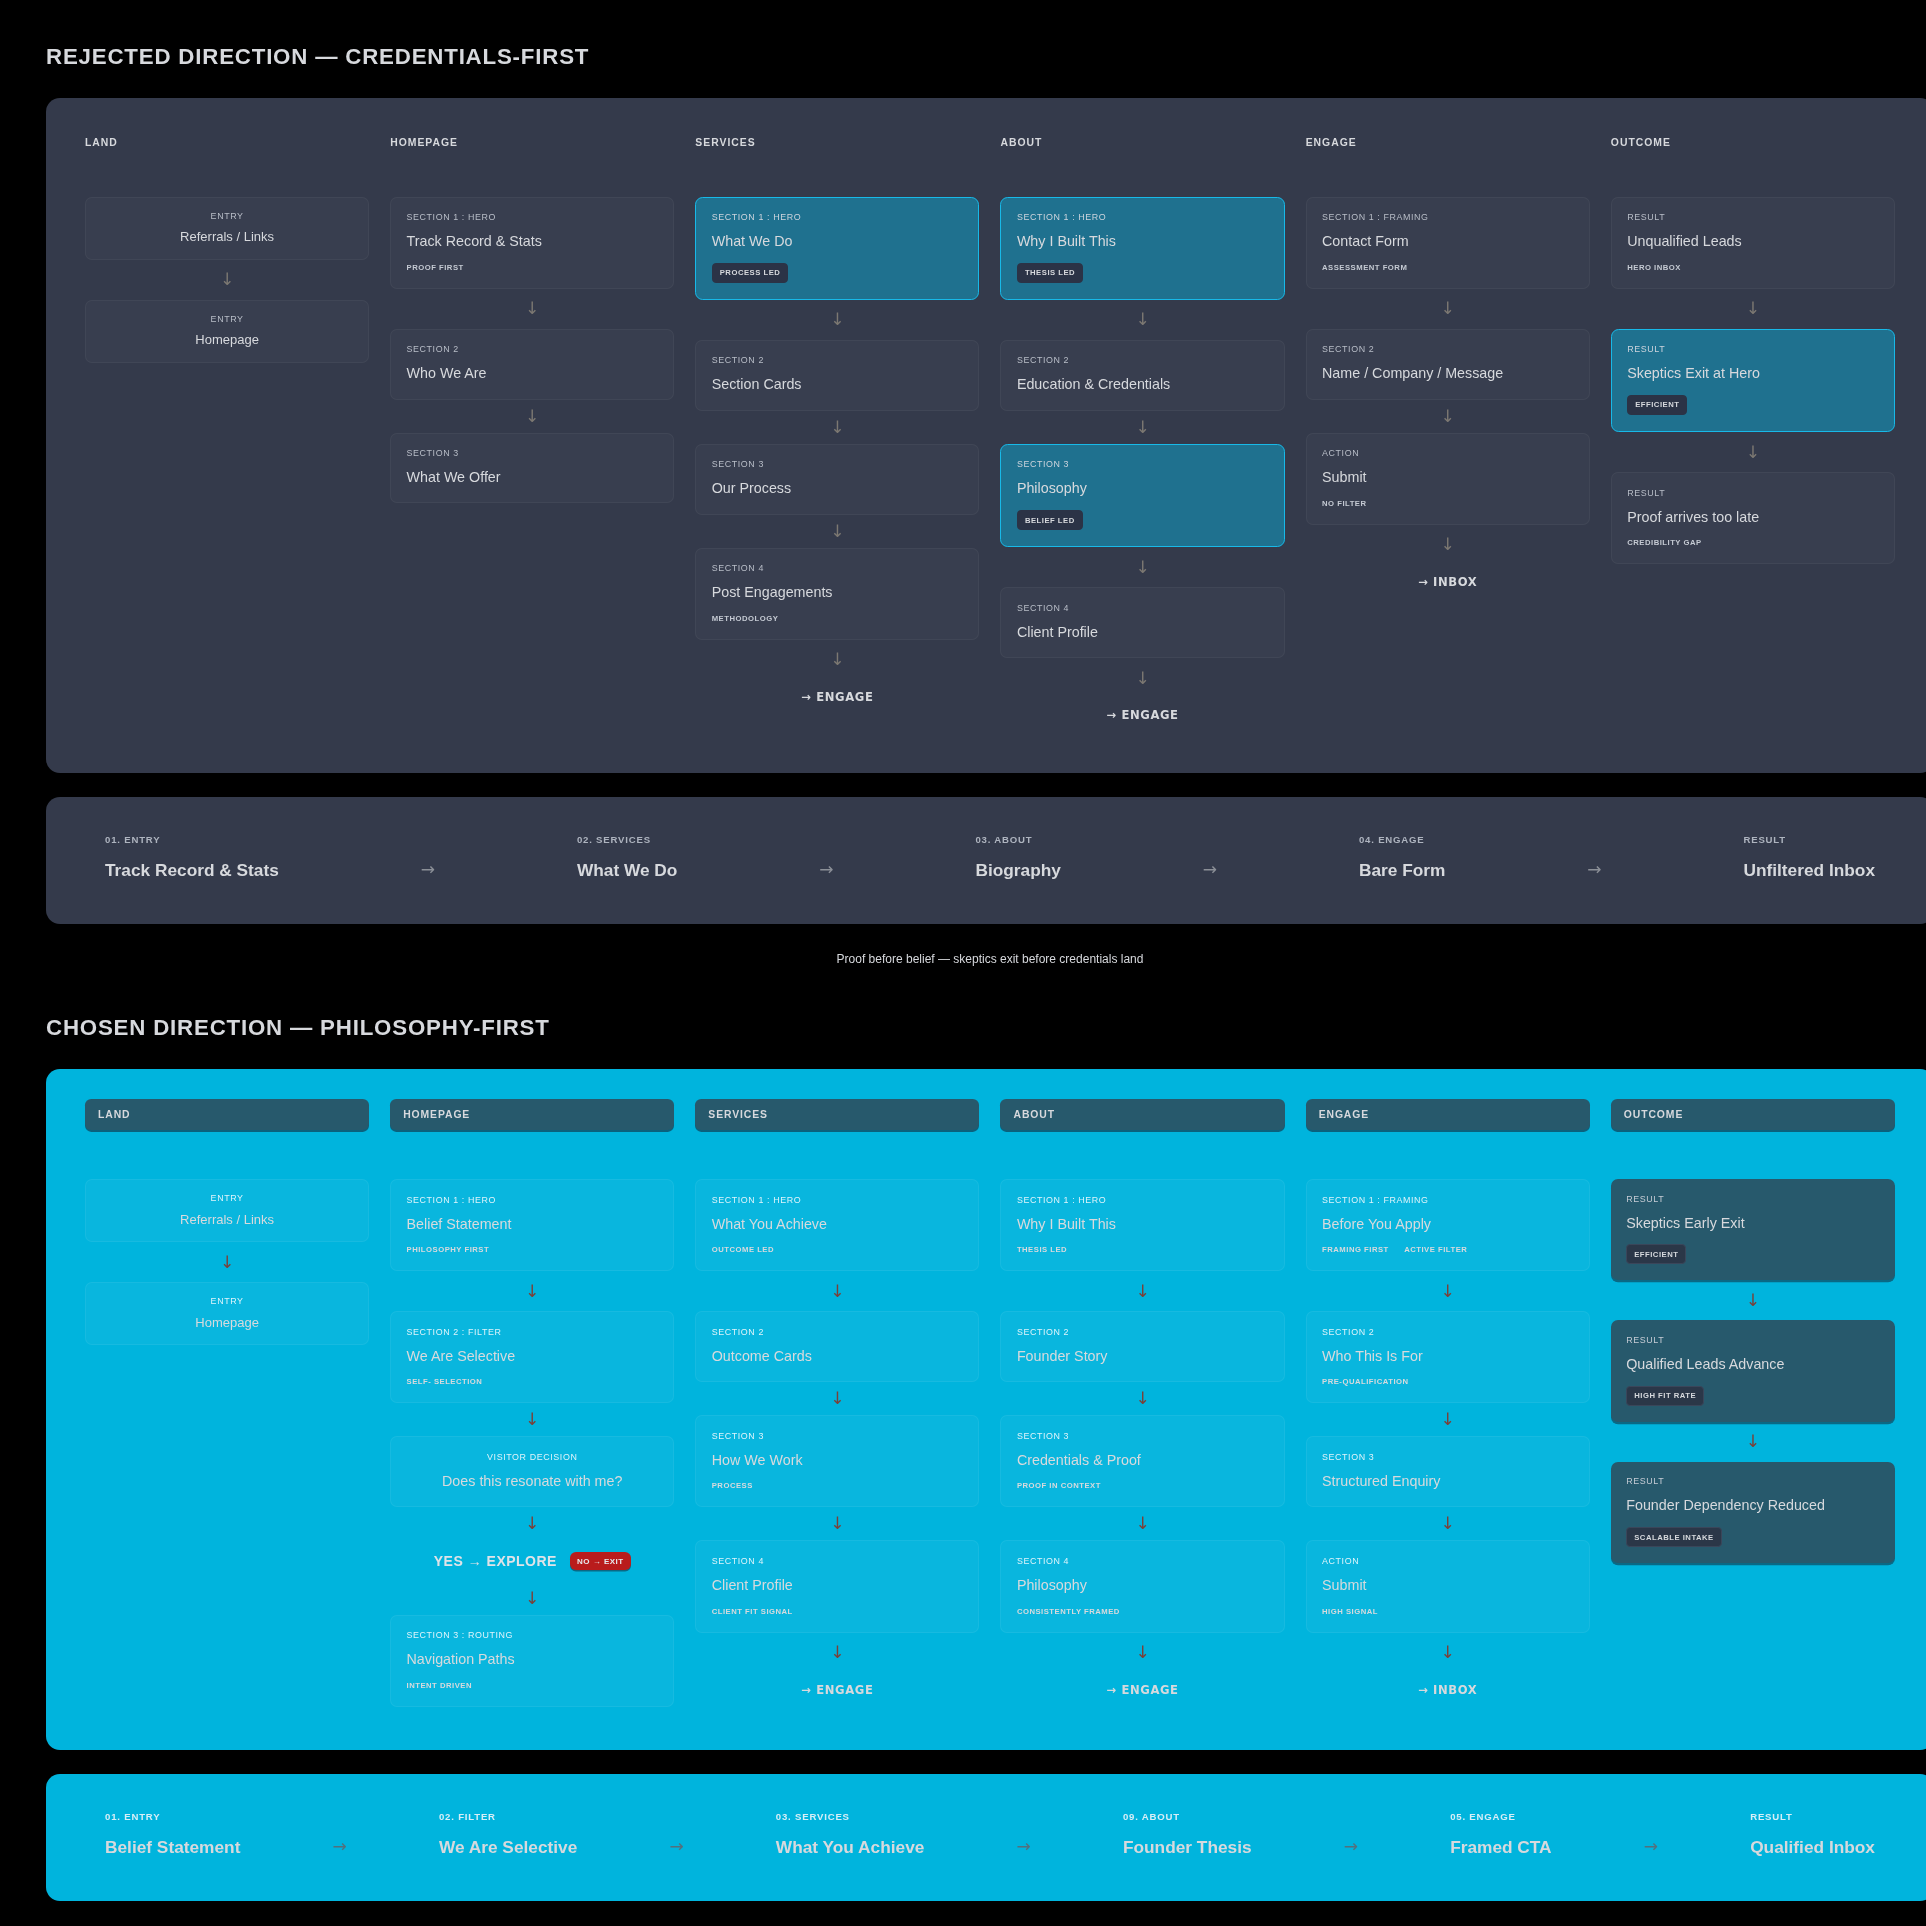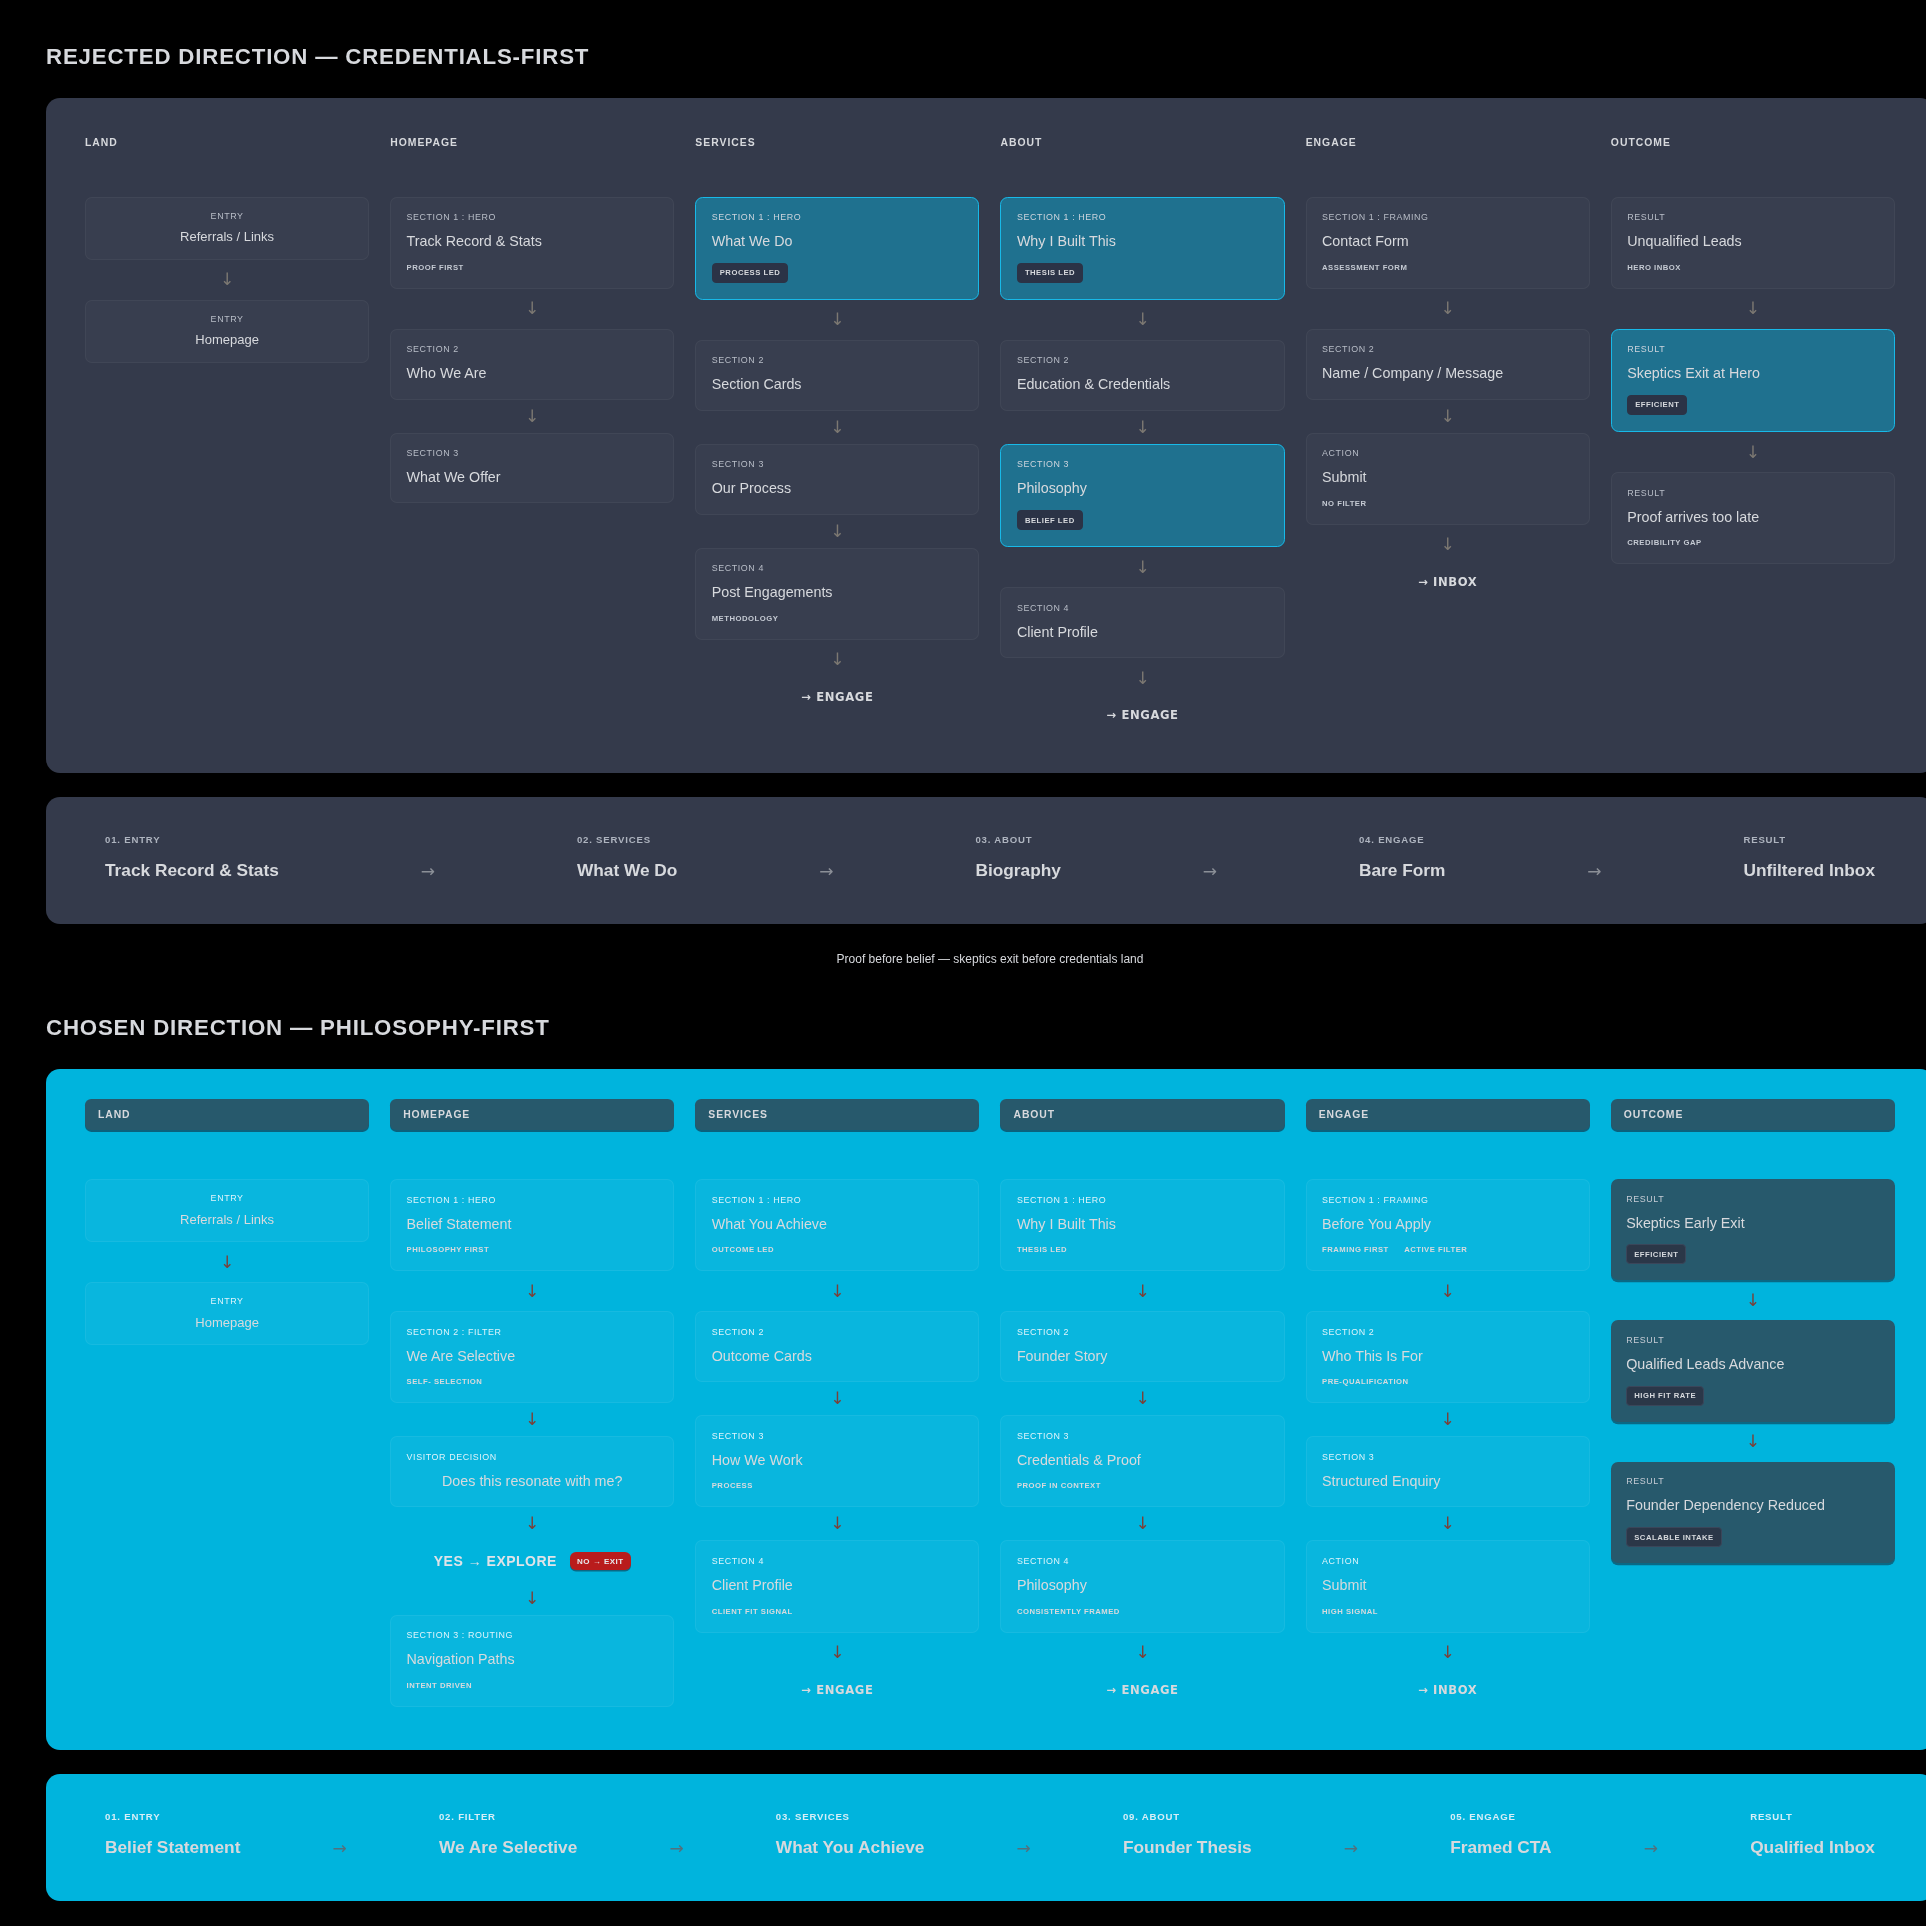--- a/index.html
+++ b/index.html
@@ -138,21 +138,21 @@
     box-shadow: 0 2.3px 0 rgba(20,30,45,0.5);
   }
   .d2 .node.result .kicker { color: #c6ccd5; }
   .d2 .node.result .tag.boxed {
     background: #2b3748;
     border-color: #3a465a;
   }
 
   
   .node.decision { text-align: center; }
-  .node.decision .kicker { text-align: left; }
+  .node.decision .kicker { text-align: center; }
   .node.decision .title { font-size: 14.3px; }
 
   .branch {
     display: flex;
     justify-content: center;
     align-items: center;
     gap: 13px;
     margin: 11.6px 0;
   }
   .branch .yes {
@@ -200,21 +200,21 @@
   }
 
   
   .summary {
     margin-top: 24px;
     border-radius: 14px;
     padding: 37px 59px 43px 59px;
   }
   .summary.dark { background: #343a4b; }
   .summary.cyan { background: #00b4dd; }
-  .summary-row { display: flex; align-items: flex-end; }
+  .summary-row { display: flex; align-items: flex-start; }
   .sum-step { display: flex; flex-direction: column; }
   .sum-kicker {
     font-size: 9.6px;
     font-weight: bold;
     letter-spacing: 0.8px;
     color: #aeb4bf;
     margin-bottom: 15.4px;
     white-space: nowrap;
   }
   .cyan .sum-kicker { color: #d6eef7; }

